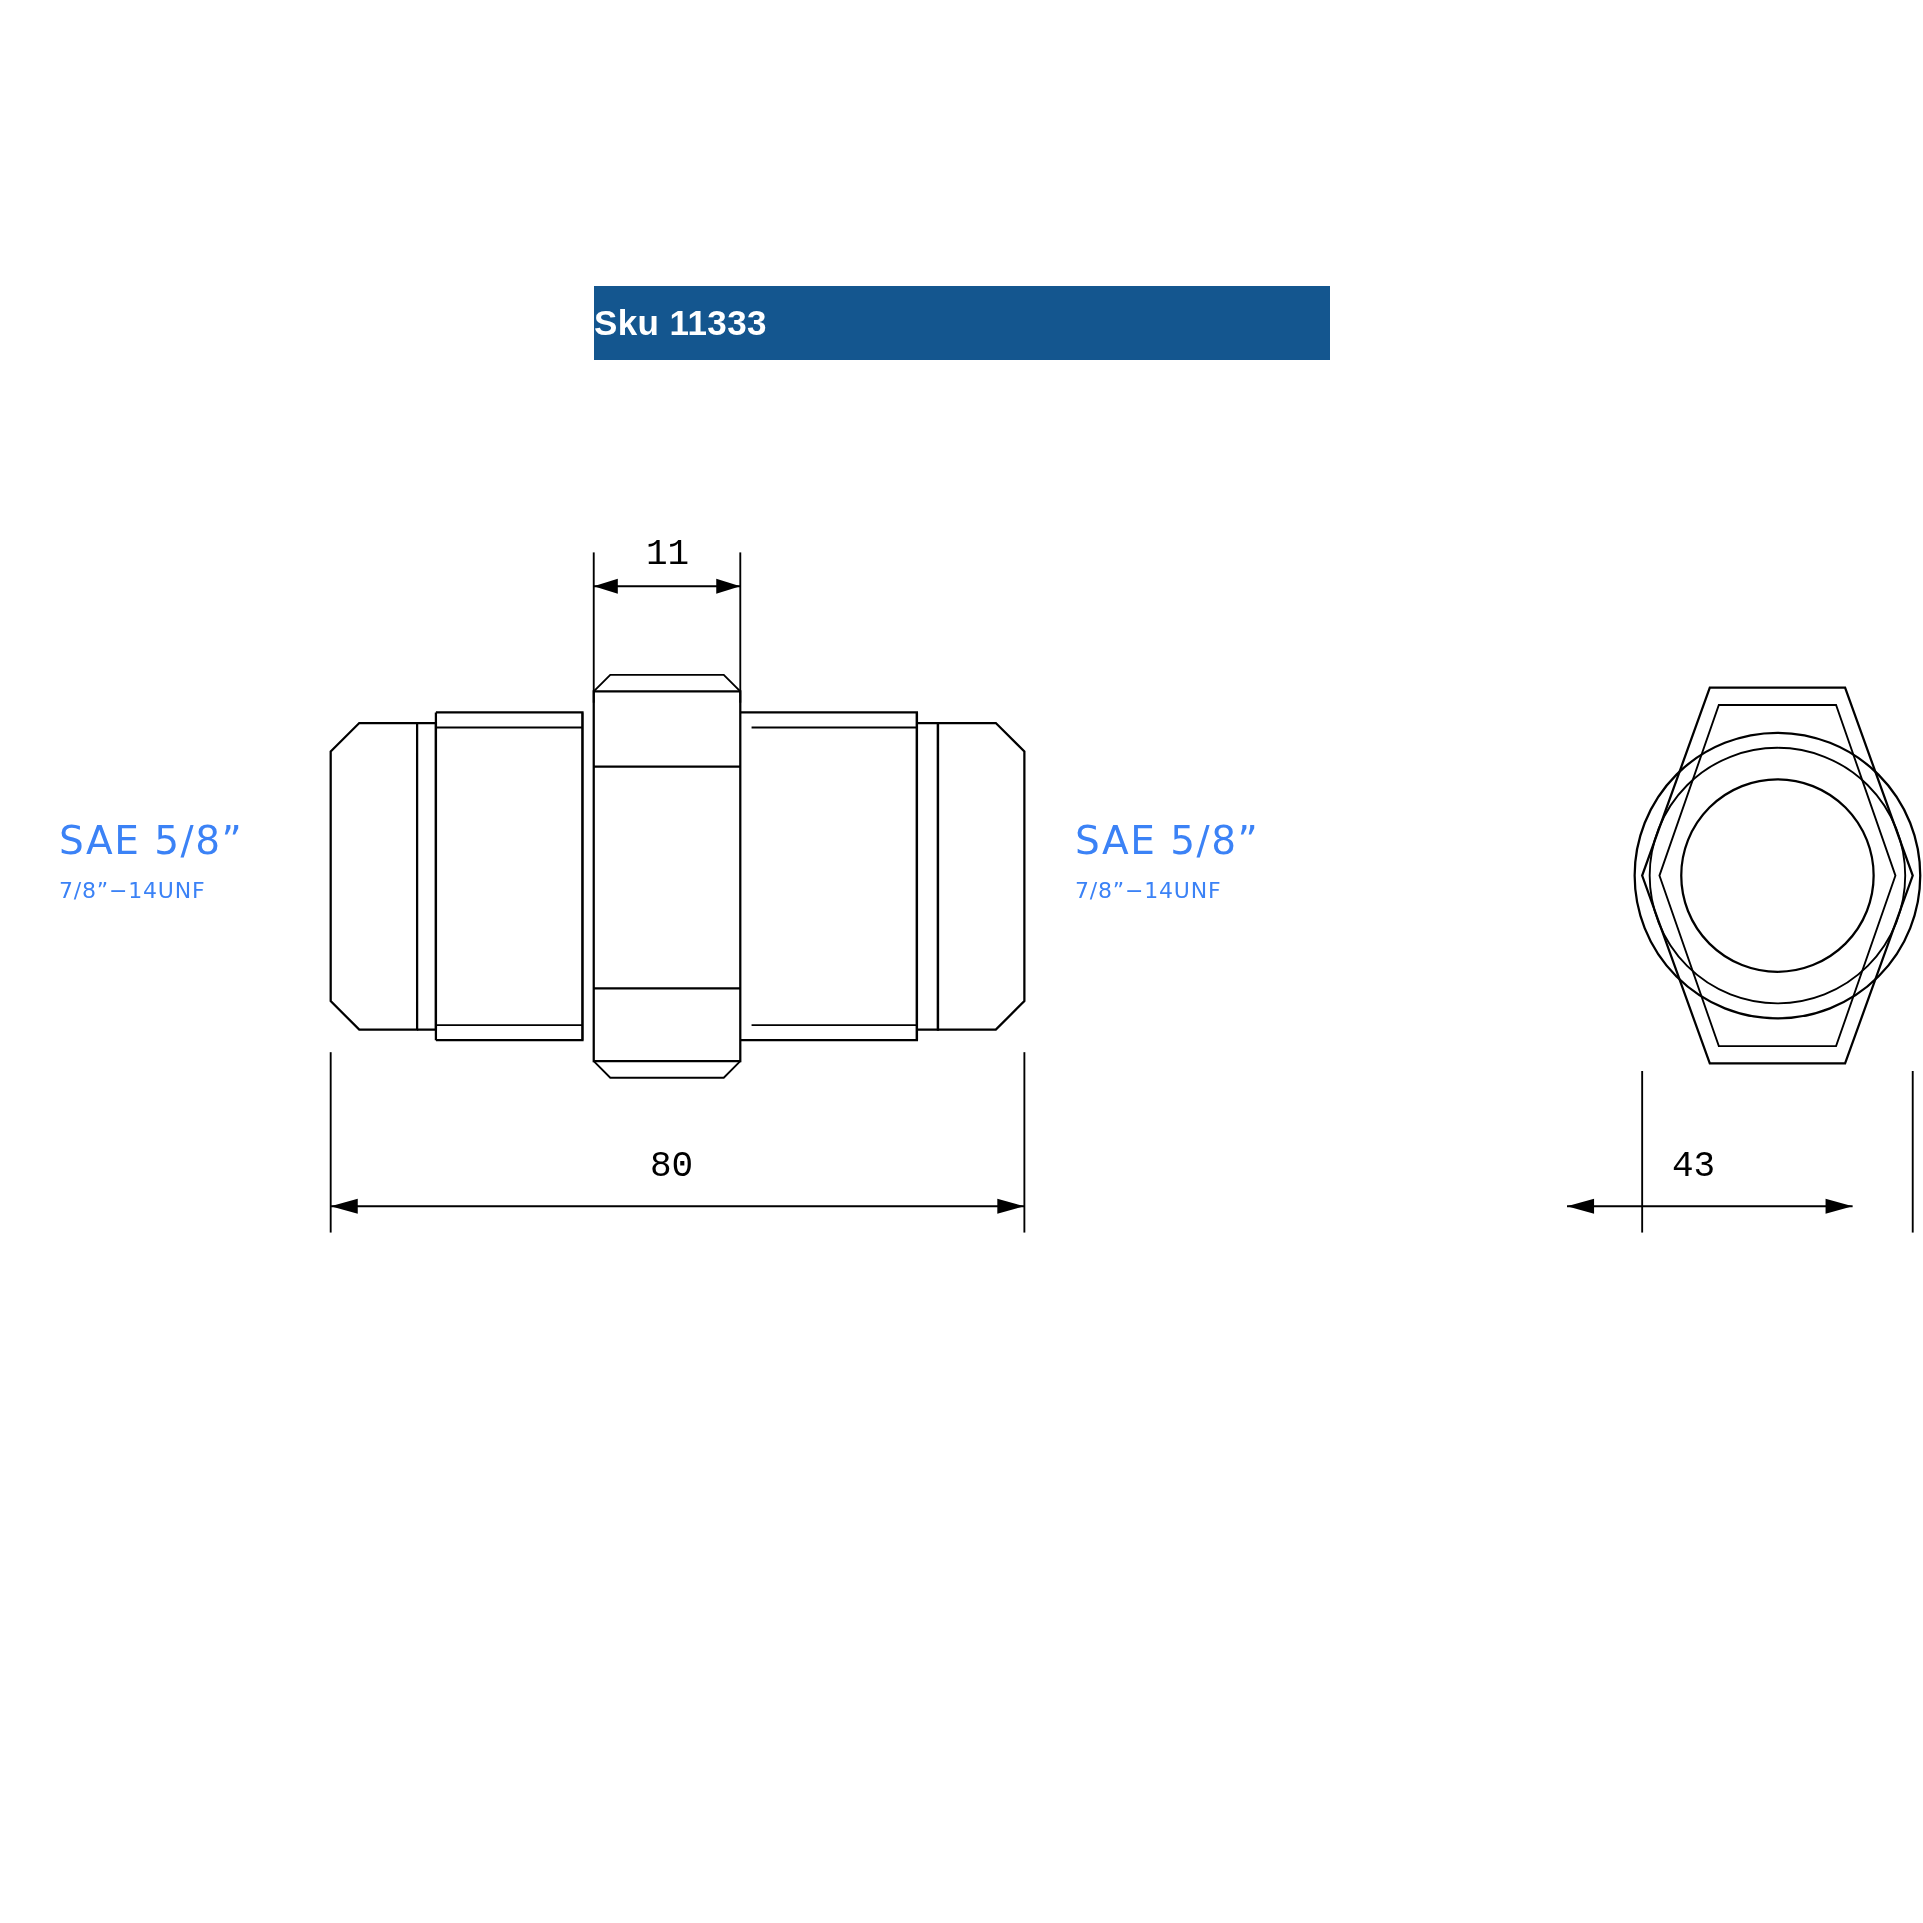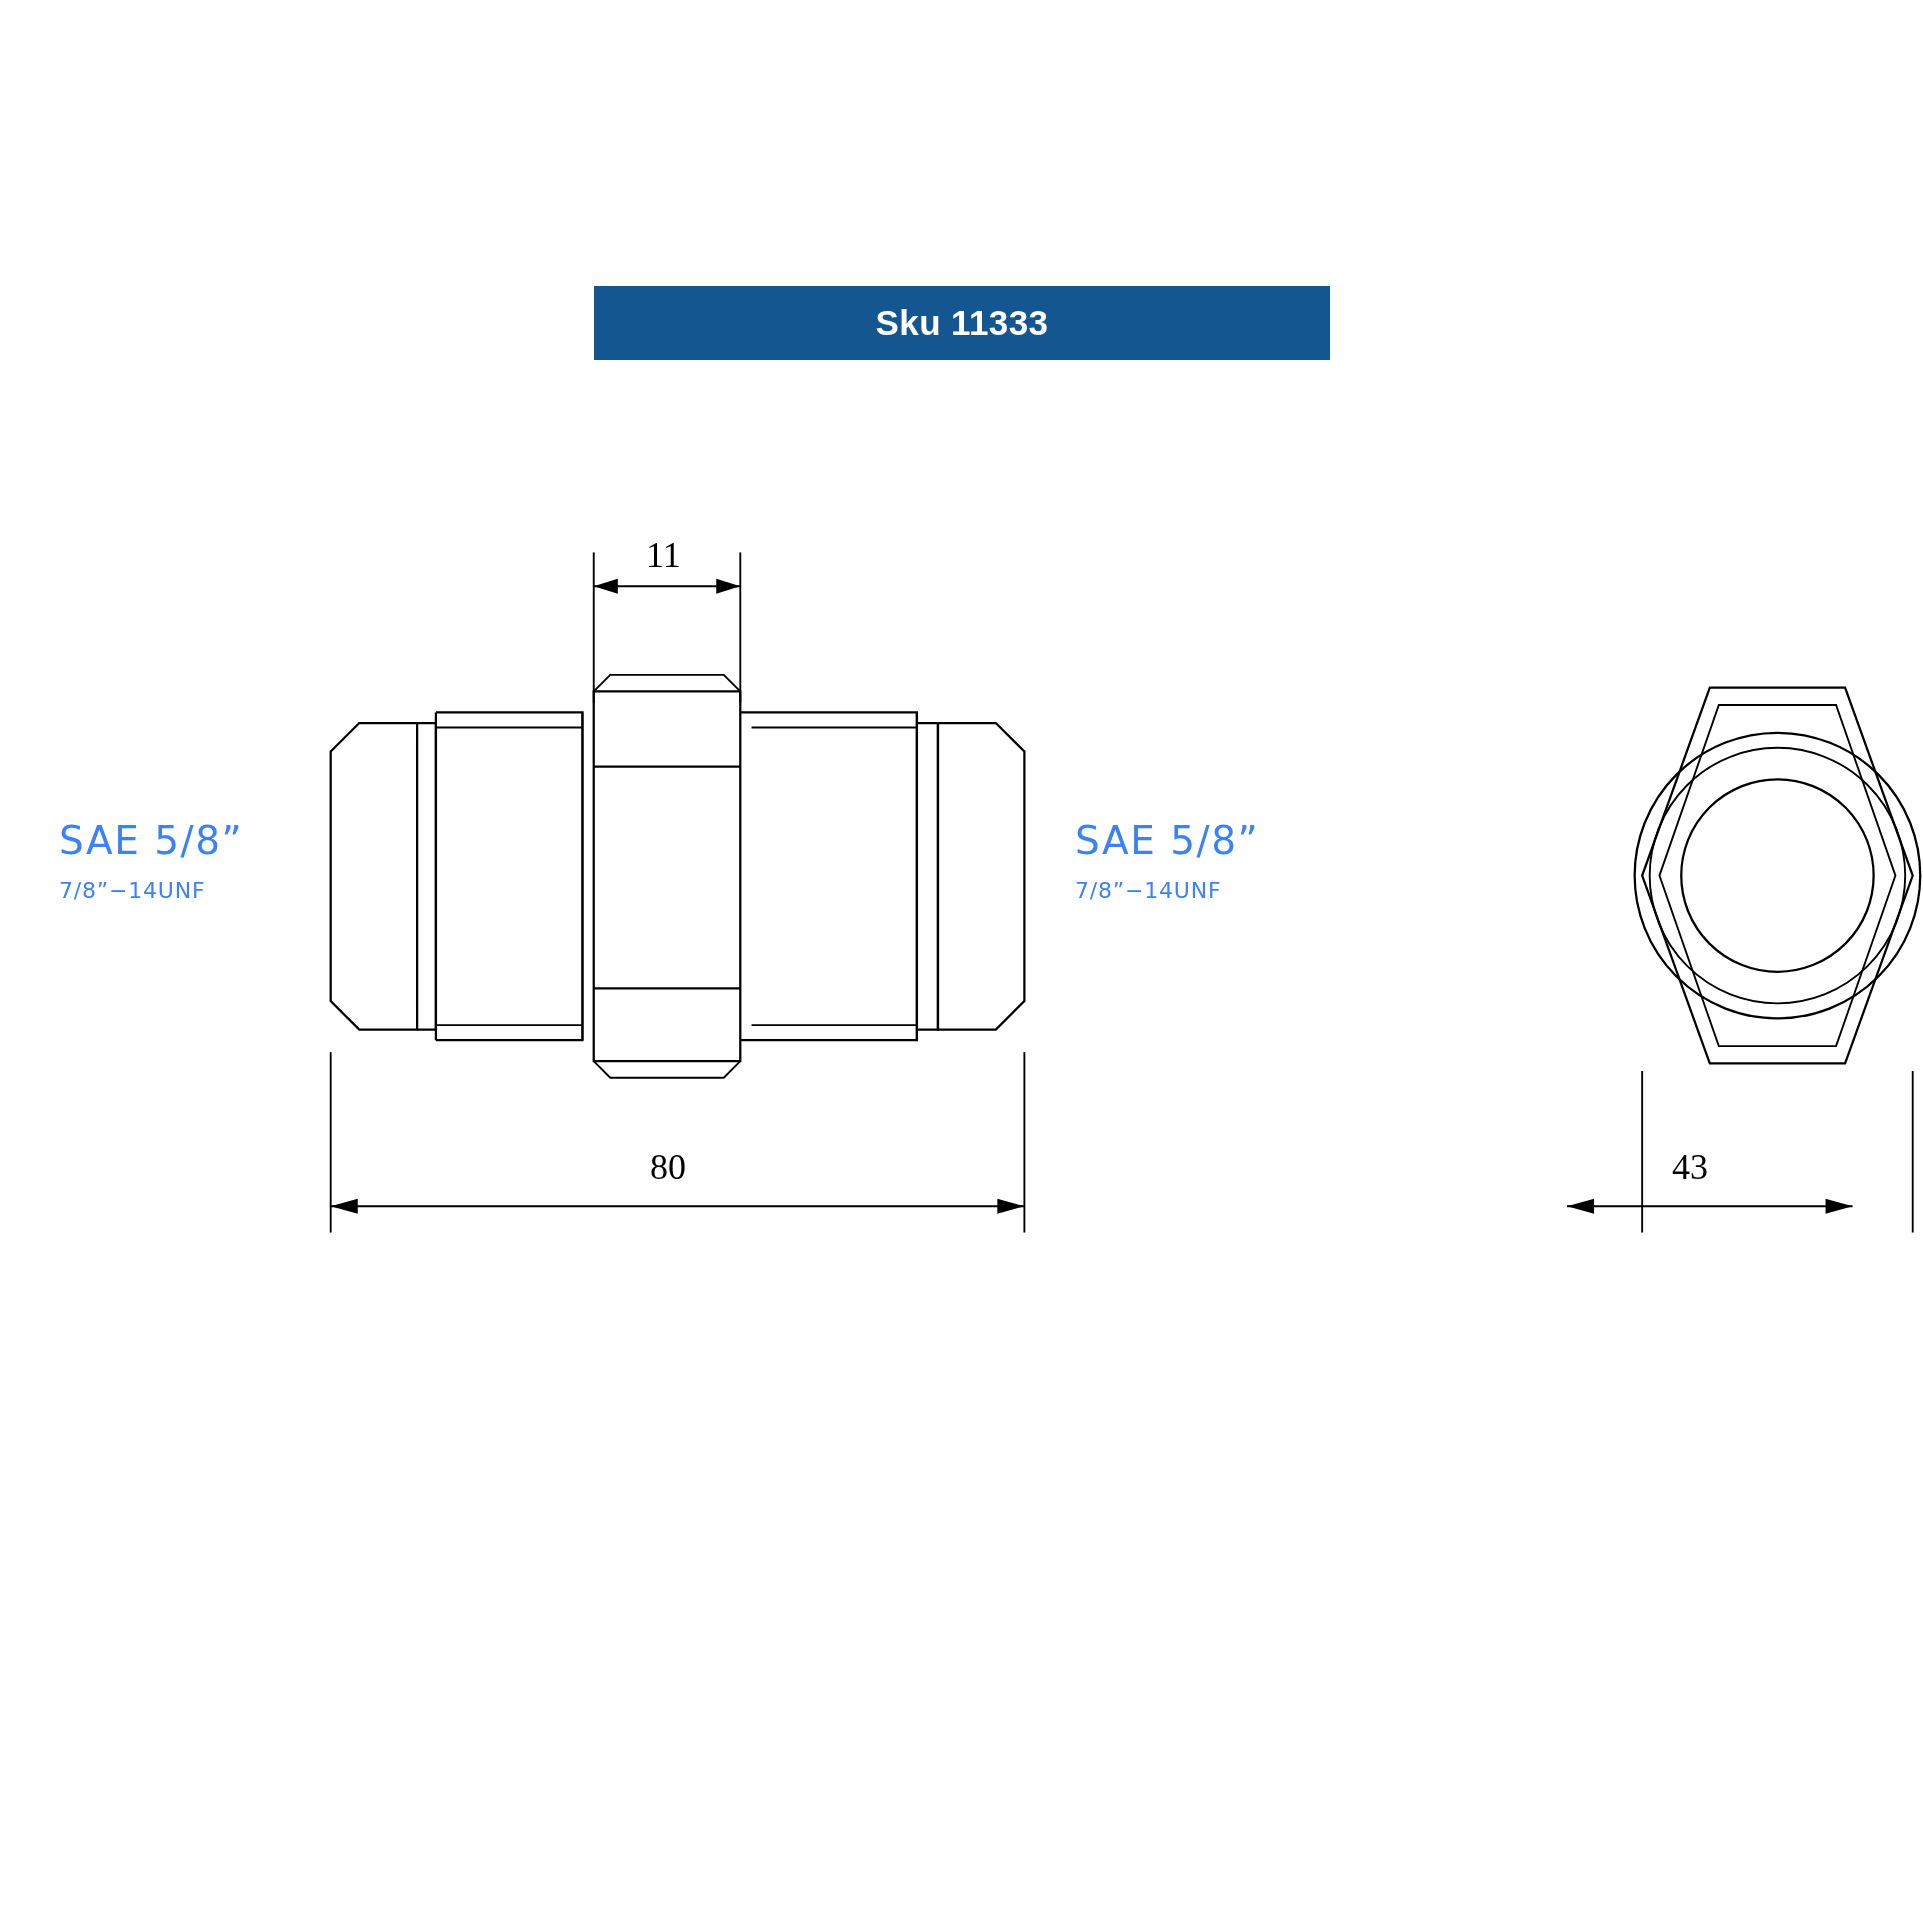--- a/index.html
+++ b/index.html
@@ -22,21 +22,20 @@
   }
   .sku-banner {
     position: absolute;
     left: 594px;
     top: 286px;
     width: 736px;
     height: 74px;
     background: #14568f;
     display: flex;
     align-items: center;
-    justify-content: center;
   }
   .sku-banner span {
     color: #ffffff;
     font-size: 35px;
     font-weight: bold;
     letter-spacing: 0.4px;
     font-family: "Liberation Sans", sans-serif;
   }
   .label {
     position: absolute;
@@ -48,21 +47,21 @@
     font-size: 39px;
     letter-spacing: 1.5px;
   }
   .label-unf {
     font-size: 22px;
     letter-spacing: 0.8px;
   }
   .dim-text {
     position: absolute;
     color: #000000;
-    font-family: Liberation Serif, serif;
+    font-family: Liberation Mono, monospace;
     font-size: 36px;
     white-space: nowrap;
   }
   svg.drawing {
     position: absolute;
     left: 0; top: 0;
     width: 1924px;
     height: 1924px;
   }
   .ln { stroke: #000000; fill: none; stroke-width: 3; }

